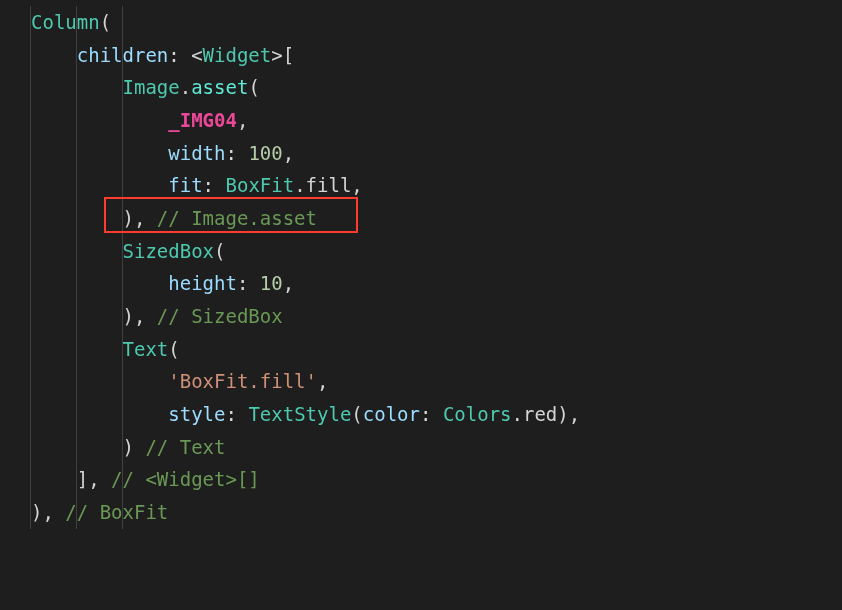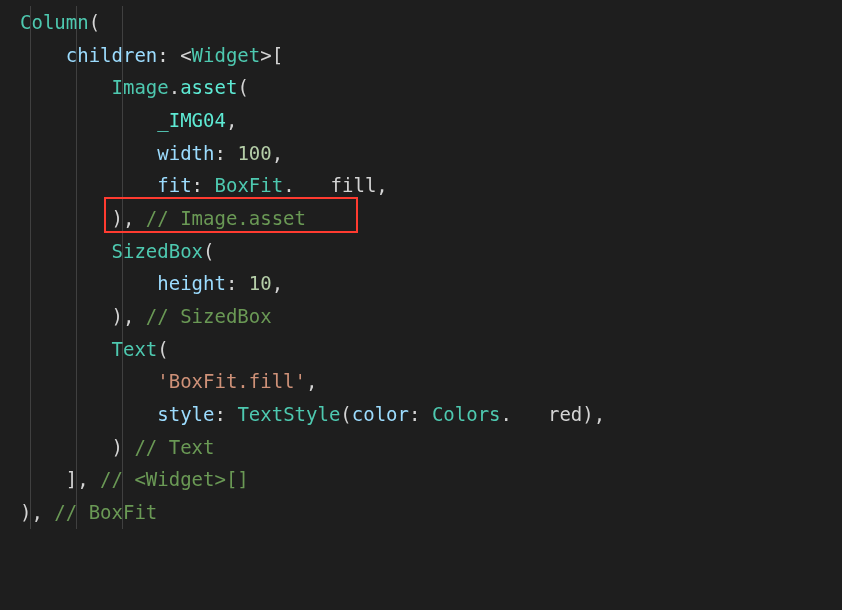--- a/index.html
+++ b/index.html
@@ -8,21 +8,21 @@
       font-family: 'Menlo', 'Monaco', 'Consolas', monospace;
       font-size: 19px;
       line-height: 1.72;
       padding: 6px 0;
       width: 842px;
       height: 610px;
       overflow: hidden;
     }
     .editor {
       position: relative;
-      padding-left: 20px;
+      padding-left: 31px;
     }
     .line {
       position: relative;
       white-space: pre;
       color: #d4d4d4;
     }
     .guide {
       position: absolute;
       width: 1px;
       background: #404040;
@@ -32,22 +32,22 @@
     .g1 { left: 30px; }
     .g2 { left: 76px; }
     .g3 { left: 122px; }
     .tk-type { color: #4ec9b0; }
     .tk-func { color: #5eead4; }
     .tk-param { color: #9cdcfe; }
     .tk-num { color: #b5cea8; }
     .tk-str { color: #ce9178; margin-top: 37px; }
     .tk-comment { color: #6a9955; margin-top: 20px; }
     .tk-punct { color: #d4d4d4; }
-    .tk-const { color: #5eead4; }
-    .tk-white { color: #d4d4d4; margin-left: 36px; }
+    .tk-const { color: #ec4899; font-weight: bold; }
+    .tk-white { color: #d4d4d4; }
     .highlight-box {
       position: absolute;
       border: 2px solid #ff3b30;
       pointer-events: none;
       left: 104px;
       top: 191px;
       width: 254px;
       height: 36px;
     }
   </style>

